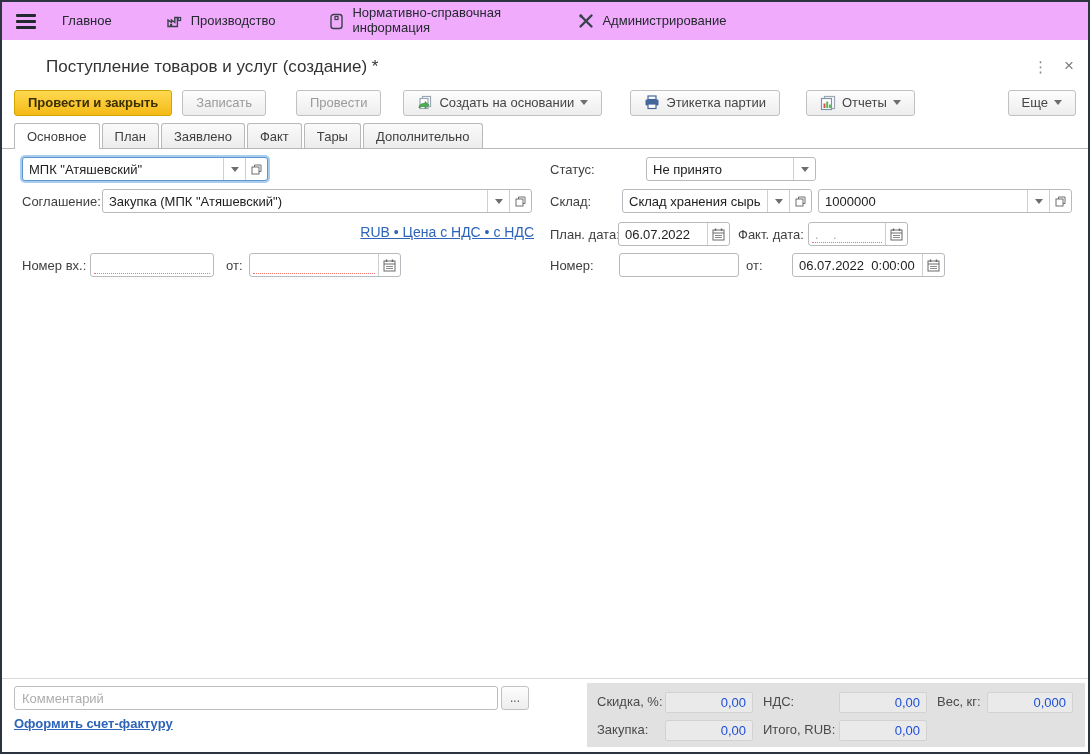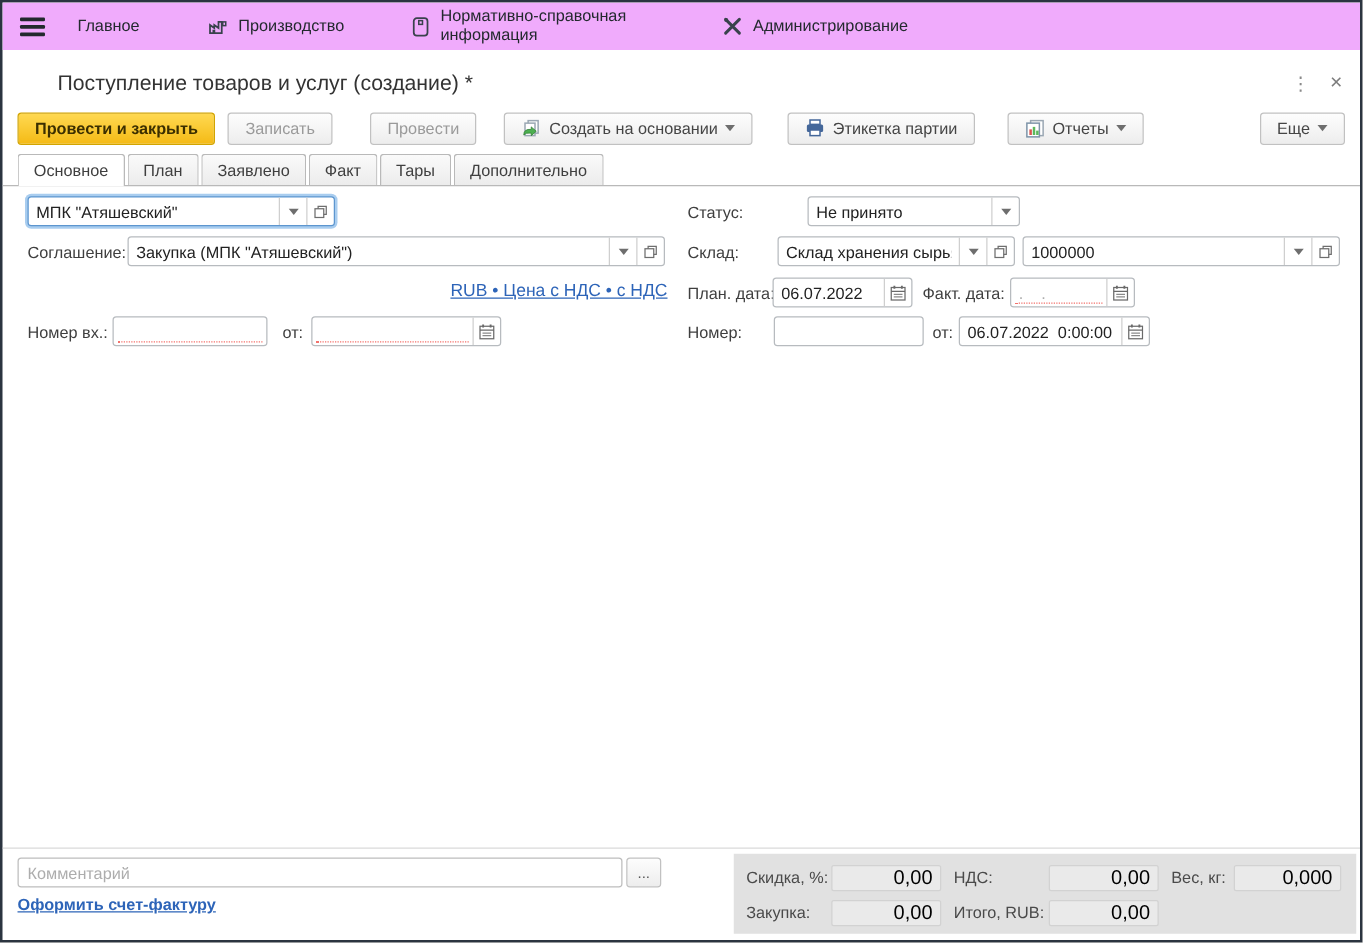--- a/index.html
+++ b/index.html
@@ -77,21 +77,21 @@
     background:linear-gradient(#fdfdfd,#ededed); border:1px solid #c1c1c1; border-radius:3px;
     font-size:12px; color:#555; display:flex; align-items:center; justify-content:center; cursor:pointer;
   }
   .invoice-link { position:absolute; left:12px; top:714px; font-size:13px;font-weight:bold; }
   .totals {
     position:absolute; left:585px; top:681px; width:498px; height:64px; background:#e1e1e1;
   }
   .tp-label { position:absolute; font-size:13px; color:#4a4a4a; white-space:nowrap; }
   .tp-box {
     position:absolute; height:21px; background:#eaeaea; border:1px solid #d2d2d2; border-radius:2px;
-    font-size:16px; color:#000000; display:flex; align-items:center; justify-content:flex-end; padding:0 6px;
+    font-size:13px; color:#1d4ed8; display:flex; align-items:center; justify-content:flex-end; padding:0 6px;
   }
 </style>
 </head>
 <body>
 
 <div class="window">
 
   <div class="topbar">
     <div class="hamburger">
         <i></i>
@@ -310,21 +310,21 @@
           <line x1="3" y1="7.5" x2="10" y2="7.5" stroke="#8a8a8a"></line>
           <line x1="3" y1="9.5" x2="10" y2="9.5" stroke="#8a8a8a"></line>
         </svg>
     </span>
   </div>
   <span class="lbl" style="left:548px; top:256px;">Номер:</span>
   <div class="combo" style="left:617px; top:251px; width:120px;">
     <input style="">
   </div>
   <span class="lbl" style="left:744px; top:256px;">от:</span>
-  <div class="combo" style="left:765px; top:251px; width:153px;">
+  <div class="combo" style="left:790px; top:251px; width:153px;">
     <input value="06.07.2022  0:00:00" style="">
     <span class="seg">
       <svg width="13" height="13" viewBox="0 0 13 13">
           <rect x="1" y="2" width="11" height="10" fill="none" stroke="#6a6a6a"></rect>
           <line x1="1" y1="5" x2="12" y2="5" stroke="#6a6a6a"></line>
           <line x1="3.5" y1="0.5" x2="3.5" y2="3" stroke="#6a6a6a" stroke-width="1.5"></line>
           <line x1="9.5" y1="0.5" x2="9.5" y2="3" stroke="#6a6a6a" stroke-width="1.5"></line>
           <line x1="3" y1="7.5" x2="10" y2="7.5" stroke="#8a8a8a"></line>
           <line x1="3" y1="9.5" x2="10" y2="9.5" stroke="#8a8a8a"></line>
         </svg>

